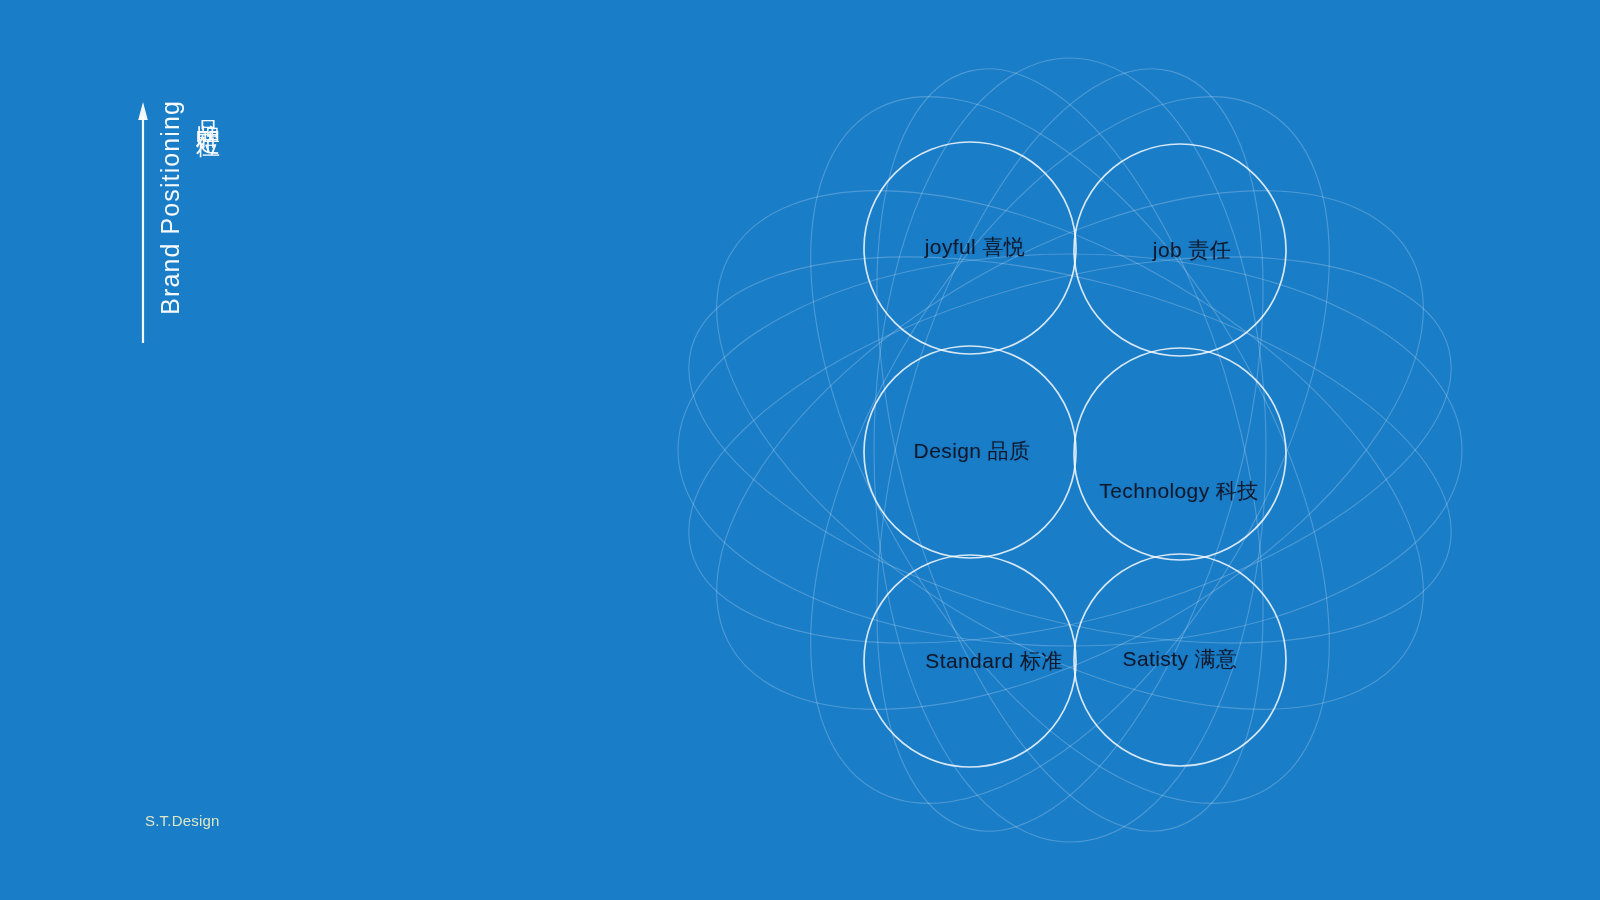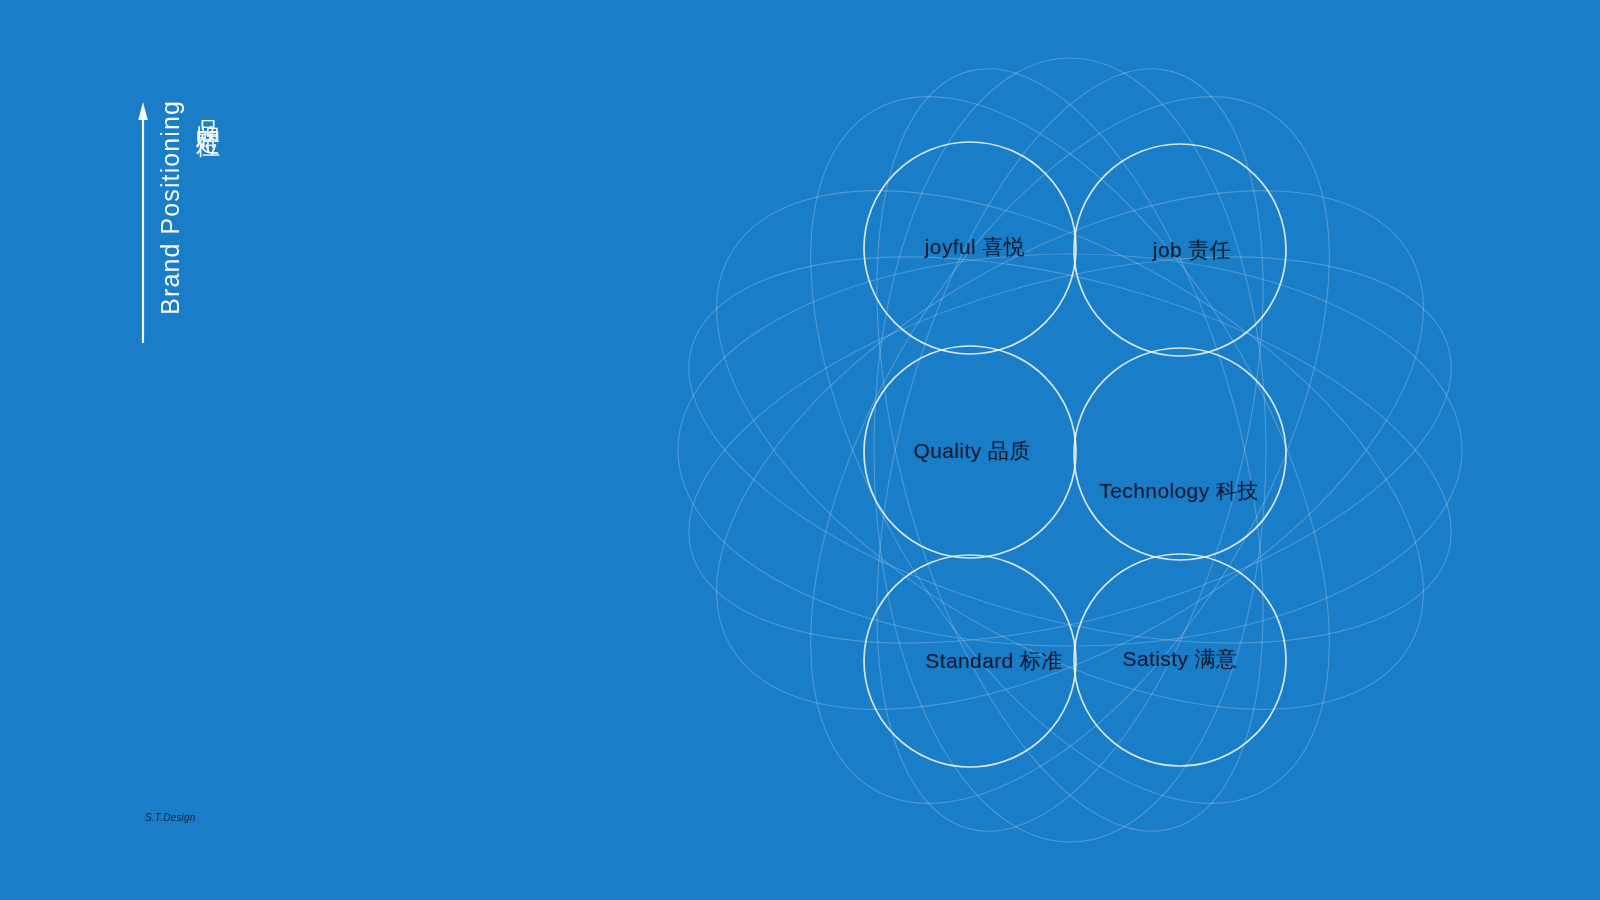--- a/index.html
+++ b/index.html
@@ -106,26 +106,25 @@
     white-space: nowrap;
     transform: translate(-50%, -50%);
     text-shadow: 0 0 2px rgba(14,80,130,0.30);
   }
 
   
   #footer {
     position: absolute;
     left: 145px;
     top: 812px;
-    color: #0f172a;
+    color: #fef9c3;
     opacity: 0.86;
-    font-size: 10px;
+    font-size: 15px;
     font-weight: 400;
     letter-spacing: 0.2px;
-    font-style: italic;
   }
 </style>
 </head>
 <body>
 
 <div id="slide">
 
   <div id="title-block">
 
     <svg id="title-axis" viewBox="0 0 22 245">
@@ -165,21 +164,21 @@
       <circle class="main-circle" cx="540" cy="434" r="106"></circle>
 
       <circle class="main-circle" cx="330" cy="641" r="106"></circle>
       <circle class="main-circle" cx="540" cy="640" r="106"></circle>
     </svg>
 
     <div class="circle-label" style="left:335px; top:227px;">joyful 喜悦</div>
 
     <div class="circle-label" style="left:532px; top:230px;margin-left:20px;">job 责任</div>
 
-    <div class="circle-label" style="left:332px; top:431px;">Quality 品质</div>
+    <div class="circle-label" style="left:332px; top:431px;">Design 品质</div>
 
     <div class="circle-label" style="left:539px; top:431px;margin-top:40px;">Technology 科技</div>
 
     <div class="circle-label" style="left:334px; top:641px;margin-left:20px;">Standard 标准</div>
 
     <div class="circle-label" style="left:540px; top:639px;">Satisty 满意</div>
   </div>
 
   <div id="footer">S.T.Design</div>
 

